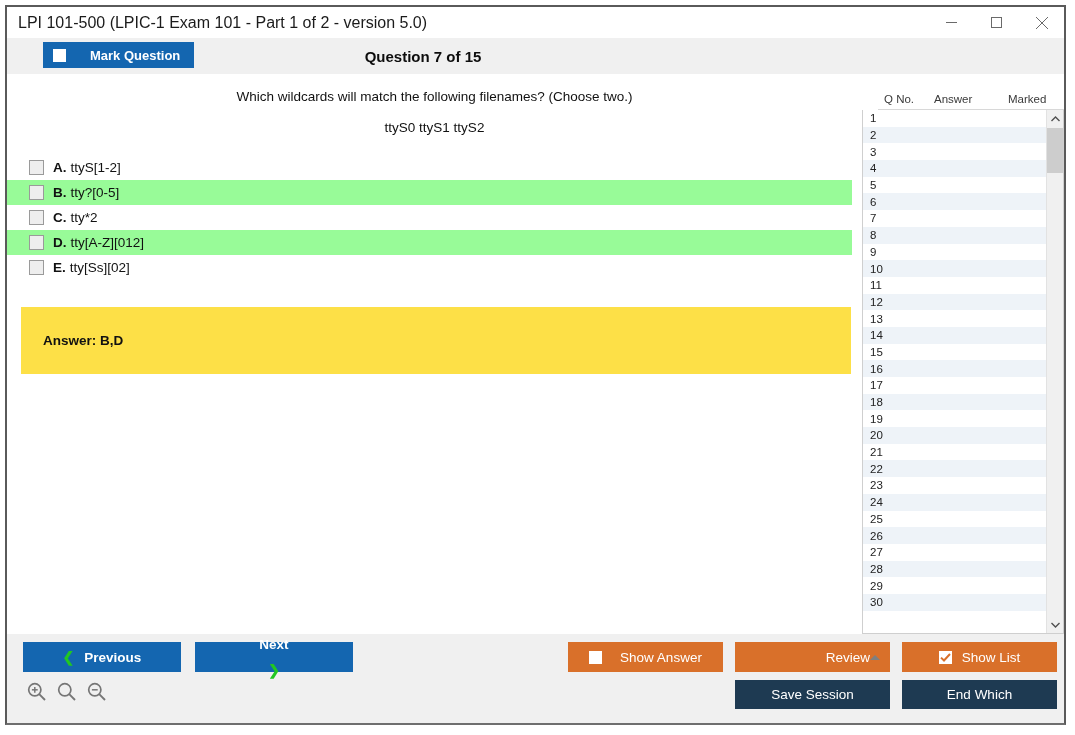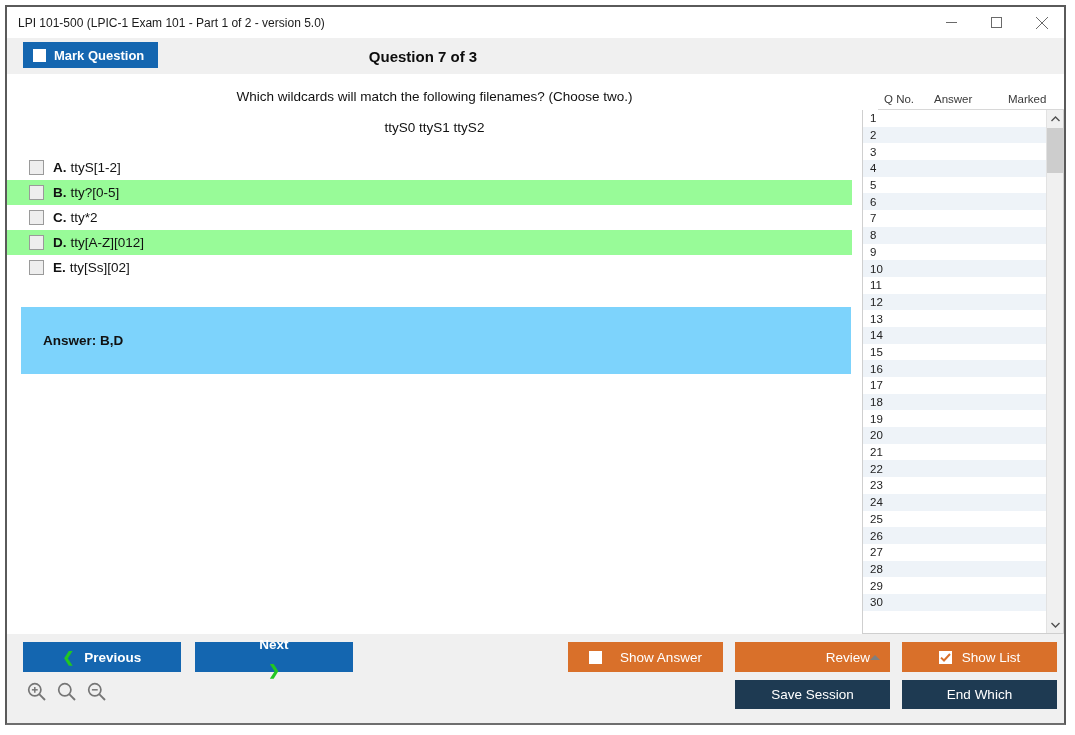--- a/index.html
+++ b/index.html
@@ -32,21 +32,21 @@
   
   #title-bar {
     height: 31px;
     flex: none;
     background: #ffffff;
     display: flex;
     align-items: center;
     position: relative;
   }
   #title-bar-text {
-    font-size: 12px;
+    font-size: 16px;
     color: #1b1b1b;
     padding-left: 11px;
     white-space: nowrap;
   }
   .win-controls {
     position: absolute;
     right: 0;
     top: 0;
     height: 31px;
     display: flex;
@@ -65,28 +65,28 @@
   #header-bar {
     flex: none;
     height: 36px;
     background: #f0f0f0;
     position: relative;
     display: flex;
     align-items: center;
   }
   #mark-question-button {
     position: absolute;
-    left: 16px;
+    left: 36px;
     top: 4px;
     height: 26px;
     background: #1466b0;
     color: #ffffff;
     display: flex;
     align-items: center;
-    gap: 8px;
+    gap: 24px;
     padding: 0 14px 0 10px;
     font-size: 13px;
     font-weight: bold;
     white-space: nowrap;
   }
   .cb-white {
     width: 13px;
     height: 13px;
     background: #ffffff;
     flex: none;
@@ -153,21 +153,21 @@
     box-sizing: border-box;
   }
   .opt-letter {
     font-weight: bold;
     margin-right: 4px;
   }
   #answer-box {
     margin: 27px 4px 0 14px;
     width: 830px;
     height: 67px;
-    background: #7dd3fc;
+    background: #fde047;
     box-sizing: border-box;
     display: flex;
     align-items: center;
     padding-left: 22px;
     font-size: 13.5px;
     font-weight: bold;
     color: #111111;
   }
 
   
@@ -329,21 +329,21 @@
           </svg>
       </div>
     </div>
   </div>
 
   <div id="header-bar">
     <div id="mark-question-button">
       <span class="cb-white"></span>
       <span>Mark Question</span>
     </div>
-    <div id="question-counter">Question 7 of 3</div>
+    <div id="question-counter">Question 7 of 15</div>
   </div>
 
   <div id="body-split">
 
     <div id="question-pane">
       <div id="question-stem">Which wildcards will match the following filenames? (Choose two.)</div>
       <div id="filenames-line">ttyS0 ttyS1 ttyS2</div>
       <div id="options-list">
           <div class="option-row">
             <span class="cb-option"></span>

